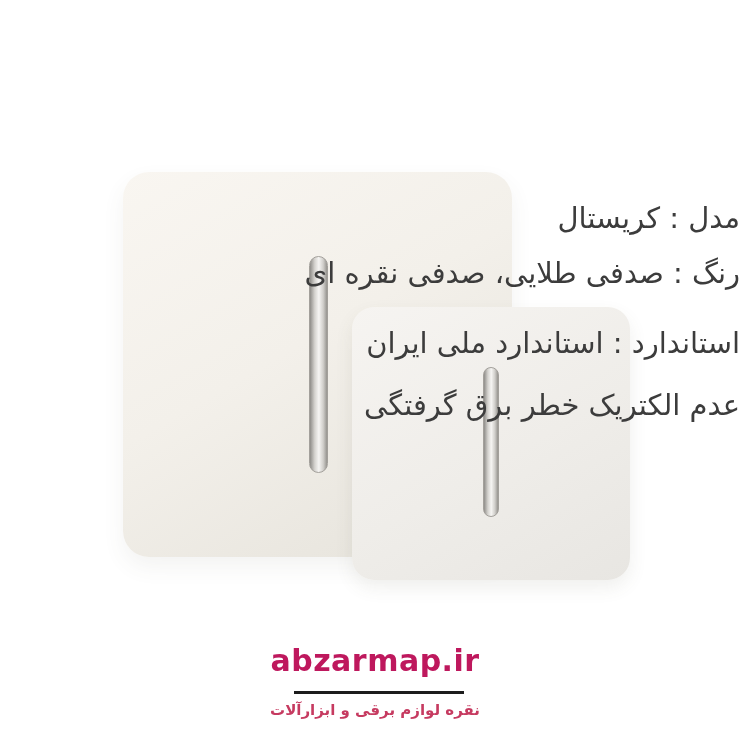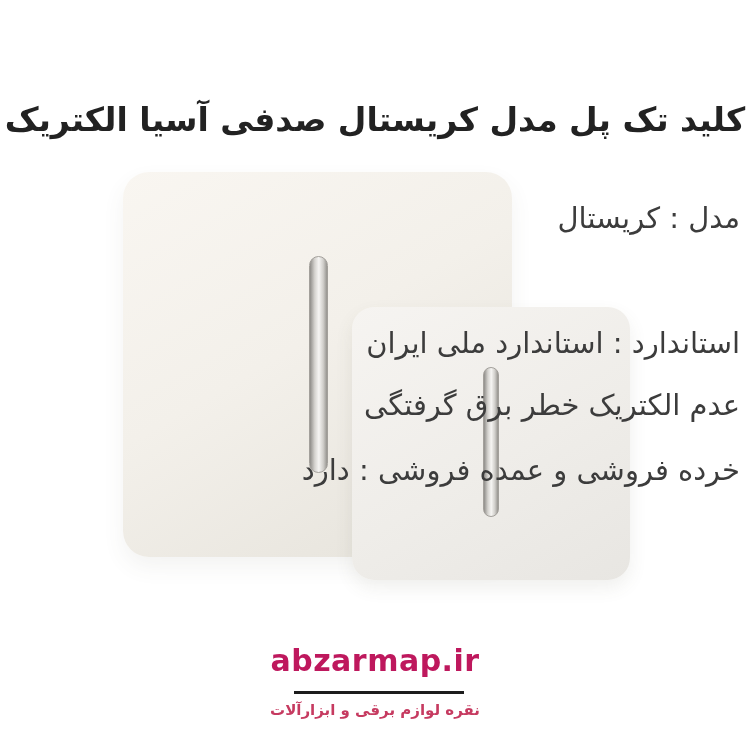--- a/index.html
+++ b/index.html
@@ -98,34 +98,33 @@
     font-size:15px;
     font-weight:bold;
     color:#c63a60;
   }
 </style>
 </head>
 <body>
 
 <div class="canvas">
 
-  <h1 class="title">کلید تک پل مدل کریستال صدفی آسیا الکتریک</h1>
 
   <div>
     <div class="switch switch-large"></div>
     <div class="switch switch-small"></div>
     <div class="lever lever-large"></div>
     <div class="lever lever-small"></div>
   </div>
 
   <div class="specs">
     <div class="spec-line spec-0">مدل : کریستال</div>
+    <div class="spec-line spec-1">رنگ : صدفی طلایی، صدفی نقره ای</div>
     <div class="spec-line spec-2">استاندارد : استاندارد ملی ایران</div>
     <div class="spec-line spec-3">عدم الکتریک خطر برق گرفتگی</div>
-    <div class="spec-line spec-4">خرده فروشی و عمده فروشی : دارد</div>
   </div>
 
   <div>
     <div class="brand">abzarmap.ir</div>
     <div class="divider"></div>
     <div class="tagline">نقره لوازم برقی و ابزارآلات</div>
   </div>
 
 </div>
 

